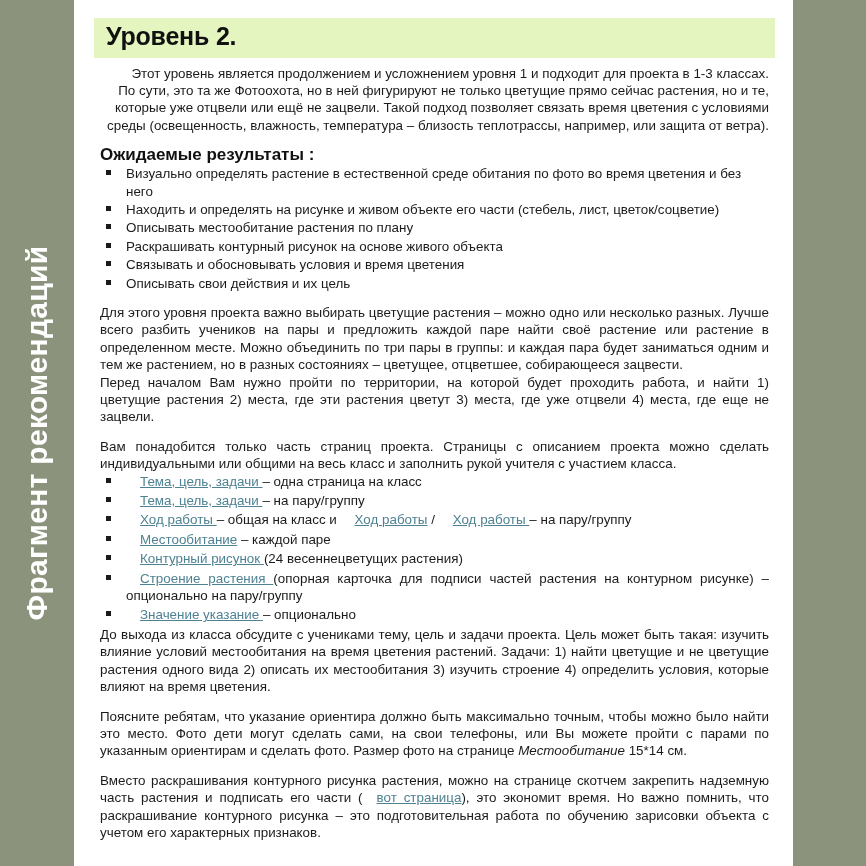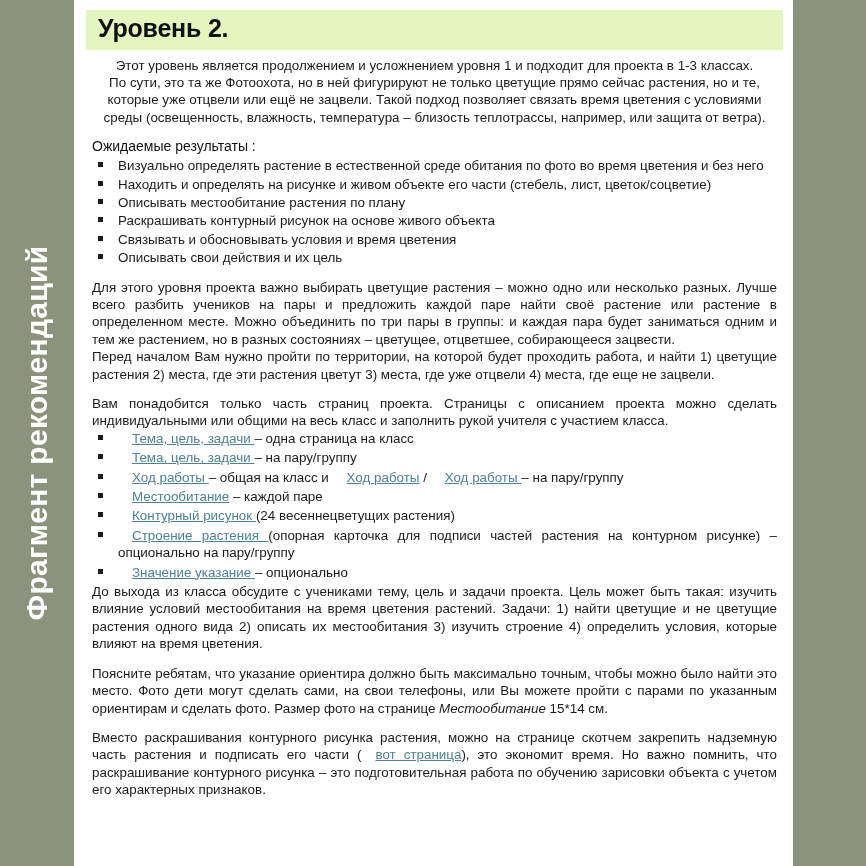--- a/index.html
+++ b/index.html
@@ -59,21 +59,21 @@
 
   
   .sheet {
     position: absolute;
     left: 74px;
     top: 0;
     width: 719px;
     height: 866px;
     background: #ffffff;
     box-sizing: border-box;
-    padding: 4px;
+    padding: 12px;
     overflow: hidden;
   }
 
   
   .title-band {
     background: #e4f5c0;
     margin: 6px 6px 0 8px;
     padding: 5px 0 7px 12px;
     box-sizing: border-box;
   }
@@ -97,26 +97,26 @@
 
   p.para {
     margin: 0 0 0 0;
     text-align: justify;
     text-justify: inter-word;
   }
   p.gap { margin-top: 12px; }
   p.nogap { margin-top: 0; }
 
   .lead-block { margin-top: 7px; }
-  .lead-block p { margin: 0; text-align: center; }
+  .lead-block p { margin: 0; text-align: right; }
 
   h2.sub {
     margin: 12px 0 2px 0;
-    font-size: 14px;
-    font-weight: 400;
+    font-size: 17px;
+    font-weight: 700;
     color: #111111;
     line-height: 17px;
   }
 
   ul.bullets {
     list-style: none;
     margin: 0;
     padding: 0;
   }
   ul.bullets li {

